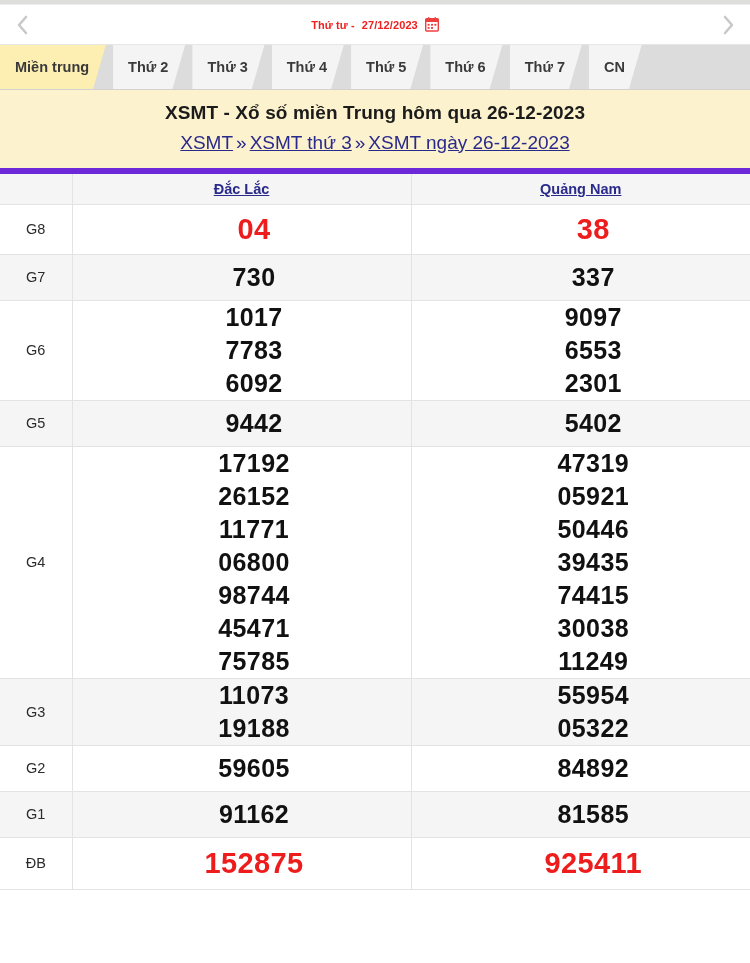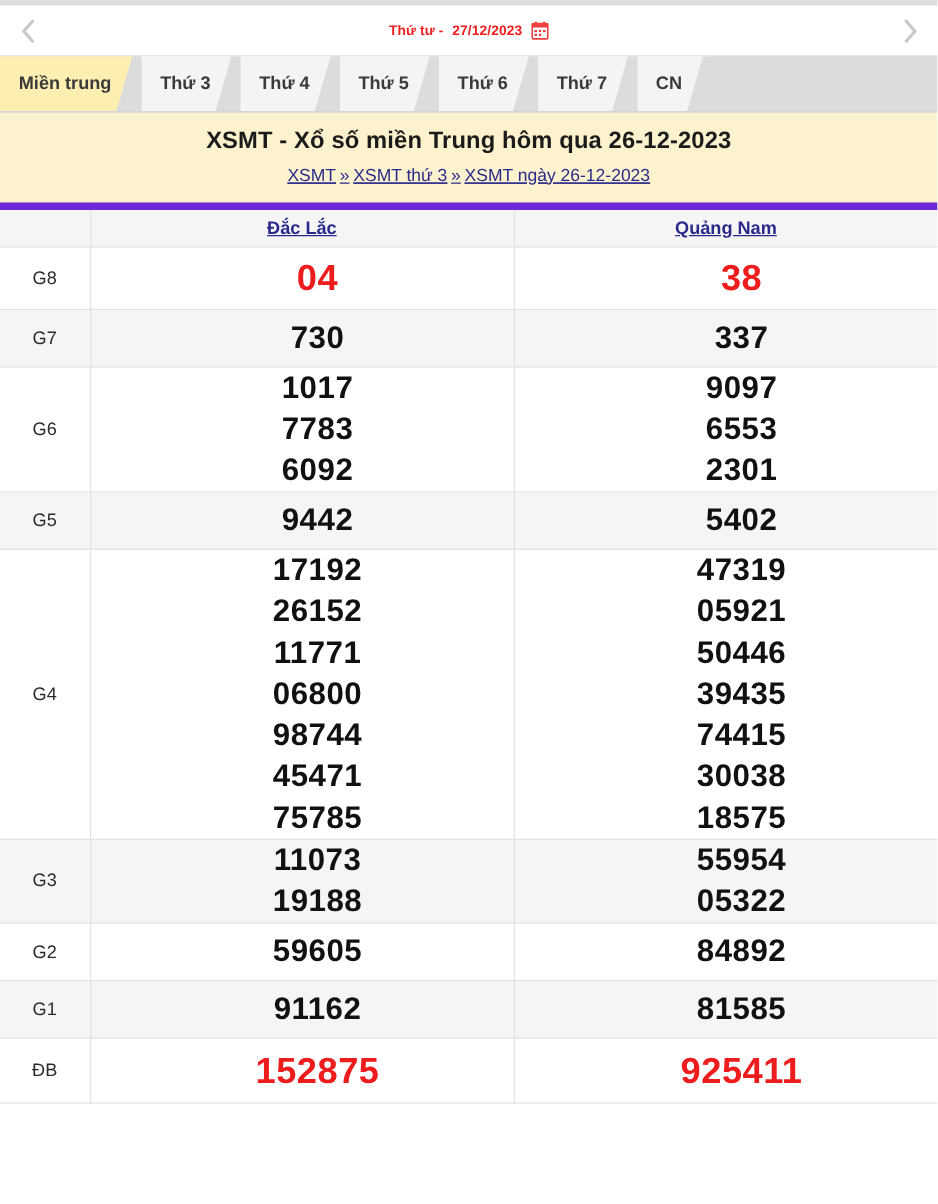--- a/index.html
+++ b/index.html
@@ -105,24 +105,23 @@
   }
   .title-band h1 {
     font-size: 19px;
     font-weight: 700;
     color: #1b1b1b;
     line-height: 1.3;
     letter-spacing: 0.1px;
   }
   .breadcrumb {
     margin-top: 5px;
-    font-size: 14px;
+    font-size: 19px;
     color: #2a2a8c;
     line-height: 1.3;
-    text-decoration: underline;
   }
   .breadcrumb a {
     color: #2a2a8c;
     text-decoration: underline;
     cursor: pointer;
   }
   .breadcrumb .sep { color: #2a2a8c; text-decoration: none; margin: 0 3px; }
 
   
   .result-table {
@@ -219,20 +218,23 @@
   <div class="nav-arrow right">
     <svg width="13" height="20" viewBox="0 0 13 20" aria-hidden="true">
       <path d="M3 2 L10 10 L3 18" fill="none" stroke="#c9c9c9" stroke-width="2.6" stroke-linecap="round" stroke-linejoin="round"></path>
     </svg>
   </div>
 </div>
 
 <div class="tabs" id="tabbar">
   <div class="tab active first">
       <span>Miền trung</span>
+    </div>
+    <div class="tab">
+      <span>Thứ 2</span>
     </div>
     <div class="tab">
       <span>Thứ 3</span>
     </div>
     <div class="tab">
       <span>Thứ 4</span>
     </div>
     <div class="tab">
       <span>Thứ 5</span>
     </div>
@@ -341,21 +343,21 @@
           </div>
         </td>
         <td>
           <div class="num">
             <span class="n">47319</span>
             <span class="n">05921</span>
             <span class="n">50446</span>
             <span class="n">39435</span>
             <span class="n">74415</span>
             <span class="n">30038</span>
-            <span class="n">18575</span>
+            <span class="n">11249</span>
           </div>
         </td>
       </tr>
       <tr class="row-alt r-g3">
         <td class="g-label">G3</td>
         <td>
           <div class="num">
             <span class="n">11073</span>
             <span class="n">19188</span>
           </div>

